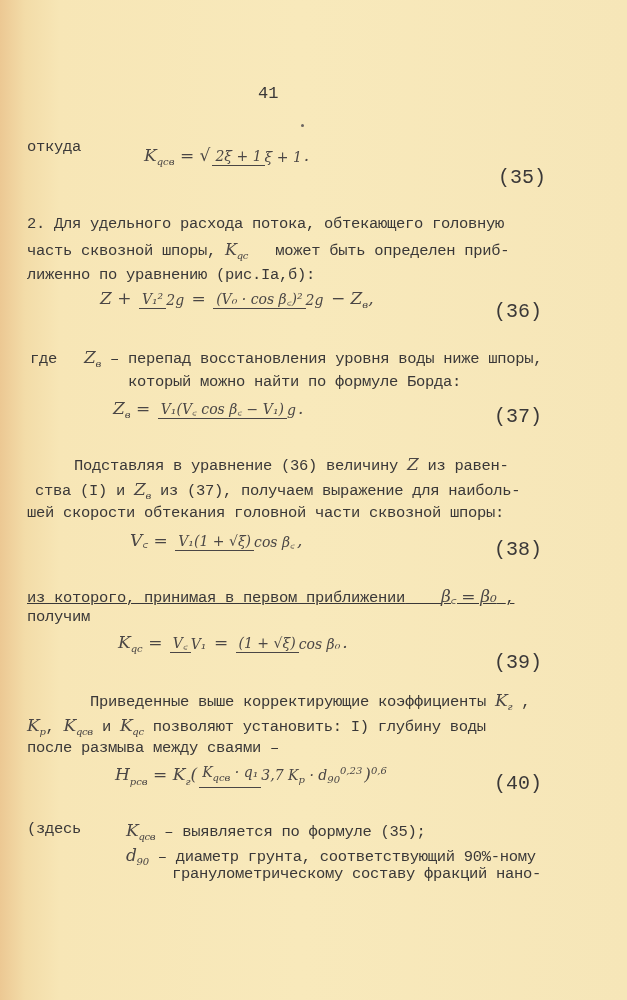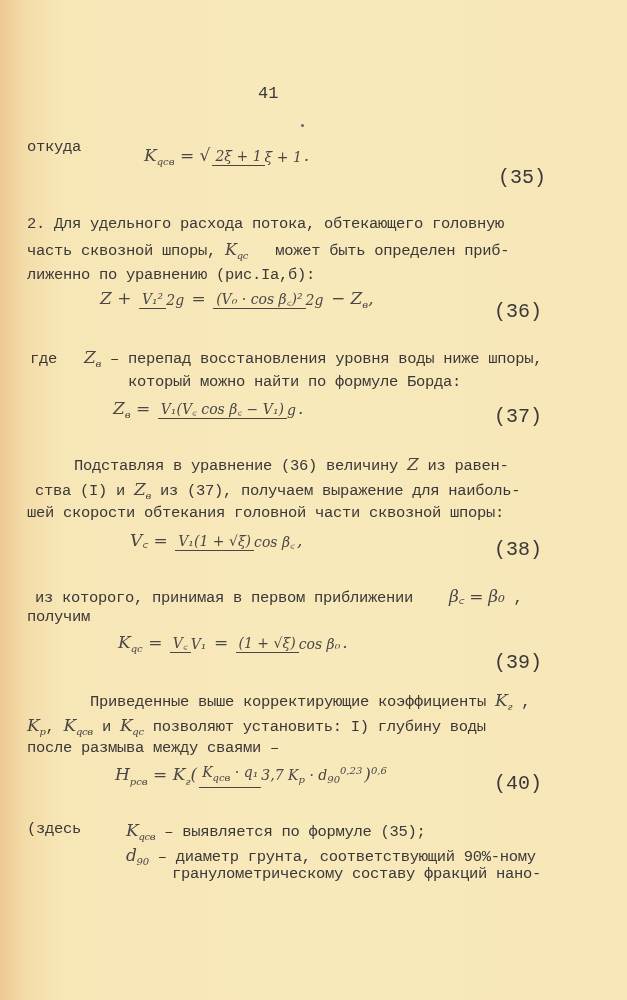--- a/index.html
+++ b/index.html
@@ -92,21 +92,21 @@
 
   <div class="abs math" style="left:130px; top:528px;">
     <span>V꜀</span> <span>=</span>
     <span class="frac">
         <span class="num">V₁(1 + √ξ)</span>
         <span class="den">cos β꜀</span>
       </span><span>,</span>
   </div>
   <div class="abs eqno" style="left:494px; top:538px;">(38)</div>
 
-  <div class="abs txt" style="left:35px; top:584px;">
+  <div class="abs txt" style="left:27px; top:584px;text-decoration:underline;">
     <span>из которого, принимая в первом приближении</span>&nbsp;&nbsp;&nbsp;
     <span class="math">β꜀ = β₀</span>
     <span>,</span>
   </div>
   <div class="abs txt" style="left:27px; top:608px;">получим</div>
 
   <div class="abs math" style="left:118px; top:632px;">
     <span>K</span><sub>qc</sub> <span>=</span>
     <span class="frac">
         <span class="num">V꜀</span>

